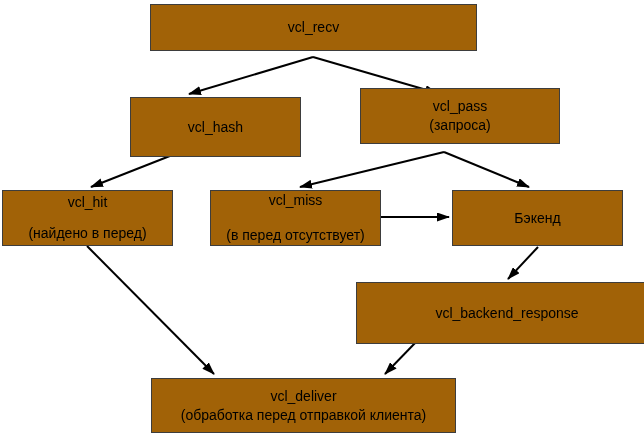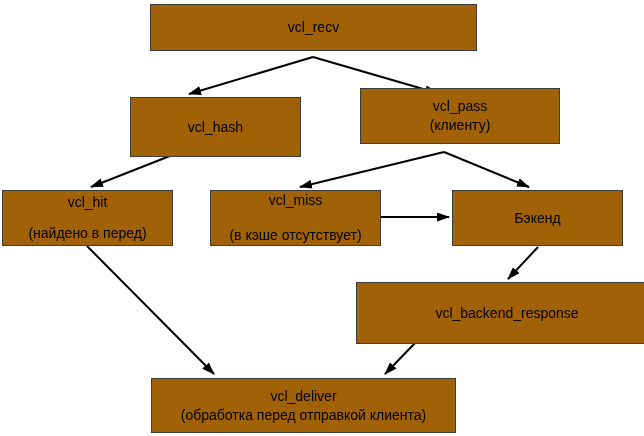--- a/index.html
+++ b/index.html
@@ -70,31 +70,31 @@
   <div class="node" id="n-recv">
     <div class="label">vcl_recv</div>
   </div>
 
   <div class="node" id="n-hash">
     <div class="label">vcl_hash</div>
   </div>
 
   <div class="node" id="n-pass">
     <div class="label">vcl_pass</div>
-    <div class="sub">(клиенту)</div>
+    <div class="sub">(запроса)</div>
   </div>
 
   <div class="node" id="n-hit">
     <div class="label">vcl_hit</div>
     <div class="sub">(найдено в перед)</div>
   </div>
 
   <div class="node" id="n-miss">
     <div class="label">vcl_miss</div>
-    <div class="sub">(в кэше отсутствует)</div>
+    <div class="sub">(в перед отсутствует)</div>
   </div>
 
   <div class="node" id="n-backend">
     <div class="label">Бэкенд</div>
 
   </div>
 
   <div class="node" id="n-vbr">
     <div class="label">vcl_backend_response</div>
   </div>

